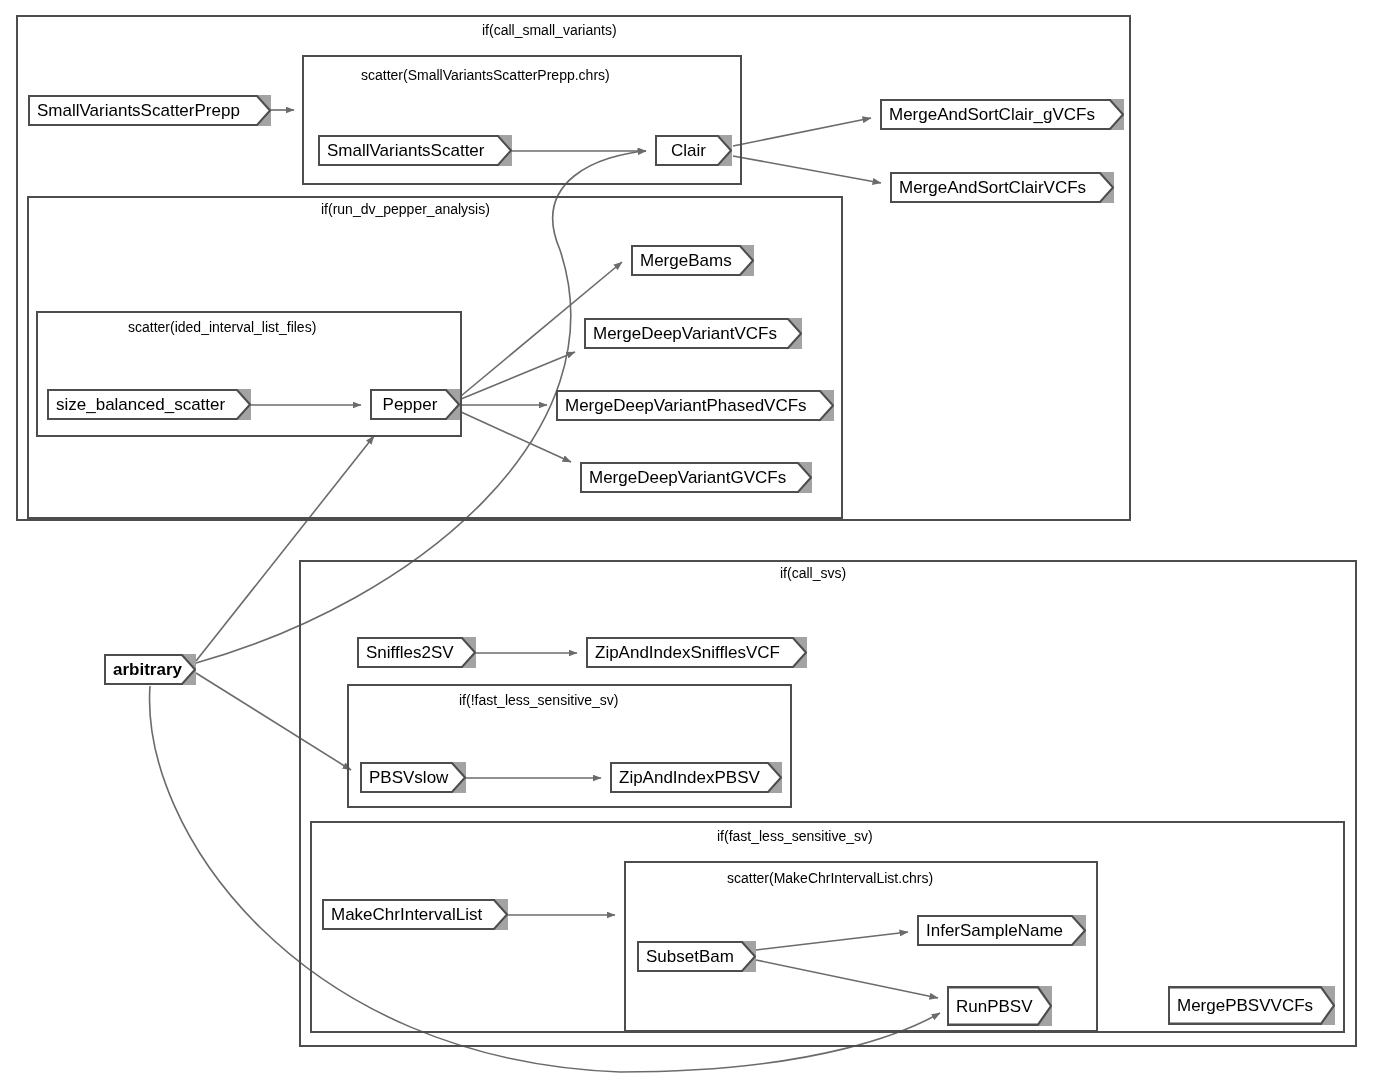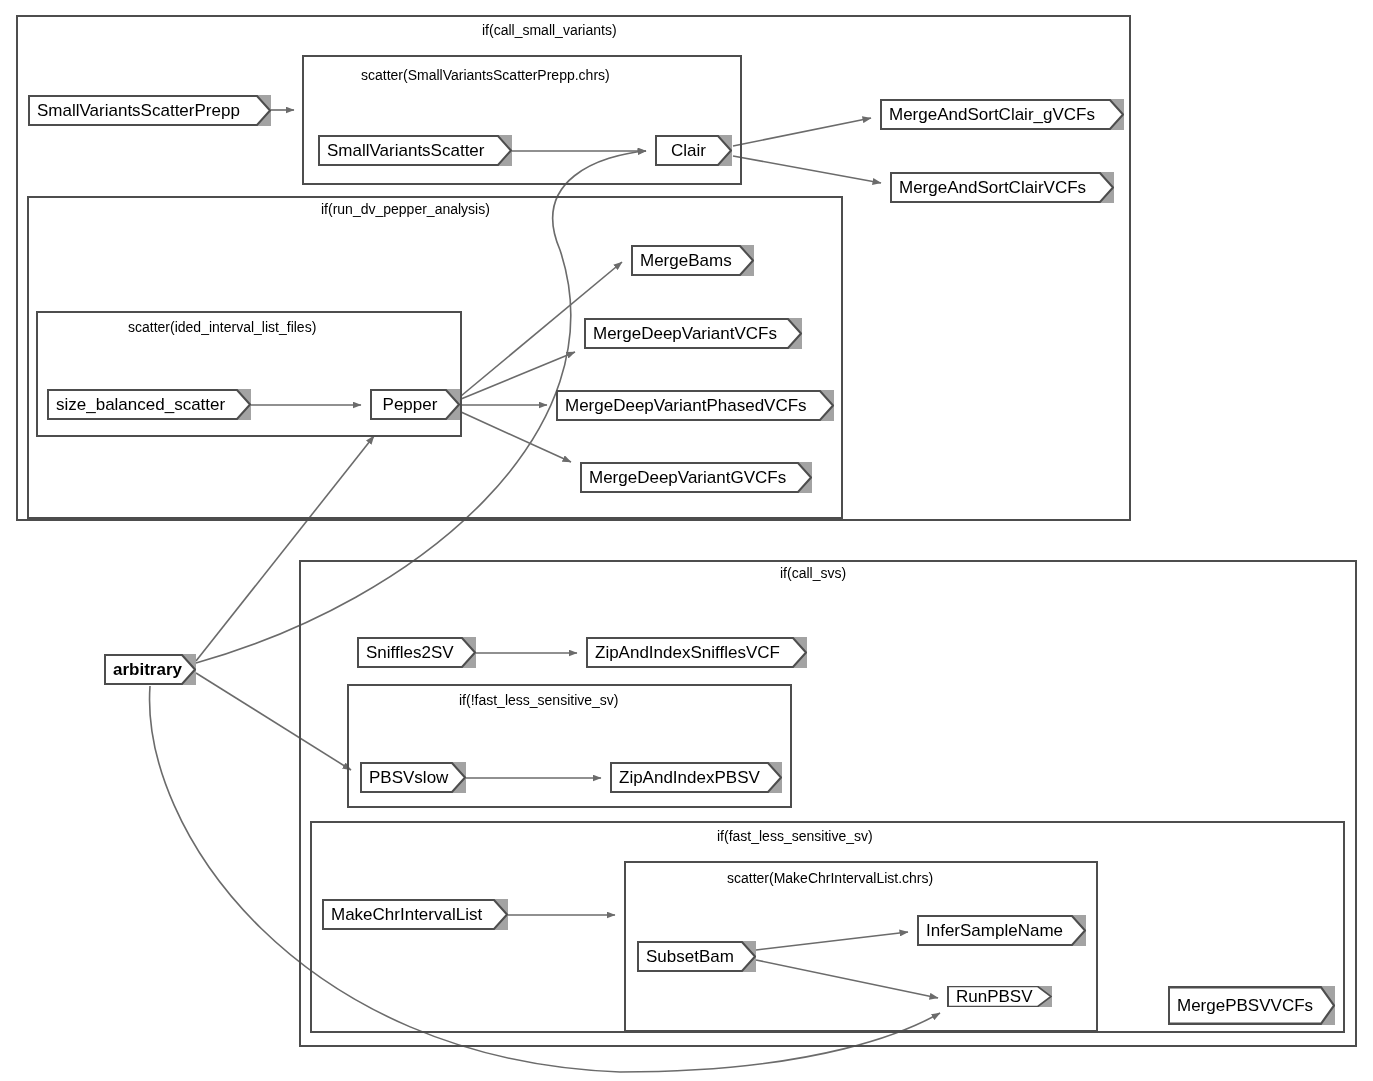--- a/index.html
+++ b/index.html
@@ -231,21 +231,21 @@
           <polygon points="1,1 105,1 118,15.5 105,30 1,30" fill="#ffffff" stroke="#4d4d4d" stroke-width="2"></polygon>
         </svg>
         <div class="nlabel" style="color: rgb(0, 0, 0);">SubsetBam</div>
       </div>
       <div class="node" style="left: 917px; top: 915px; width: 169px; height: 31px;">
         <svg class="nbox" viewBox="0 0 169 31" preserveAspectRatio="none">
           <polygon points="1,1 155,1 168,15.5 155,30 1,30" fill="#ffffff" stroke="#4d4d4d" stroke-width="2"></polygon>
         </svg>
         <div class="nlabel" style="color: rgb(0, 0, 0);">InferSampleName</div>
       </div>
-      <div class="node" style="left: 947px; top: 986px; width: 105px; height: 21px;">
+      <div class="node" style="left: 947px; top: 986px; width: 105px; height: 40px;">
         <svg class="nbox" viewBox="0 0 105 31" preserveAspectRatio="none">
           <polygon points="1,1 91,1 104,15.5 91,30 1,30" fill="#ffffff" stroke="#4d4d4d" stroke-width="2"></polygon>
         </svg>
         <div class="nlabel" style="color: rgb(0, 0, 0);">RunPBSV</div>
       </div>
       <div class="node" style="left: 1168px; top: 986px; width: 167px; height: 39px; text-align: center;">
         <svg class="nbox" viewBox="0 0 167 31" preserveAspectRatio="none">
           <polygon points="1,1 153,1 166,15.5 153,30 1,30" fill="#ffffff" stroke="#4d4d4d" stroke-width="2"></polygon>
         </svg>
         <div class="nlabel" style="color: rgb(0, 0, 0);">MergePBSVVCFs</div>

